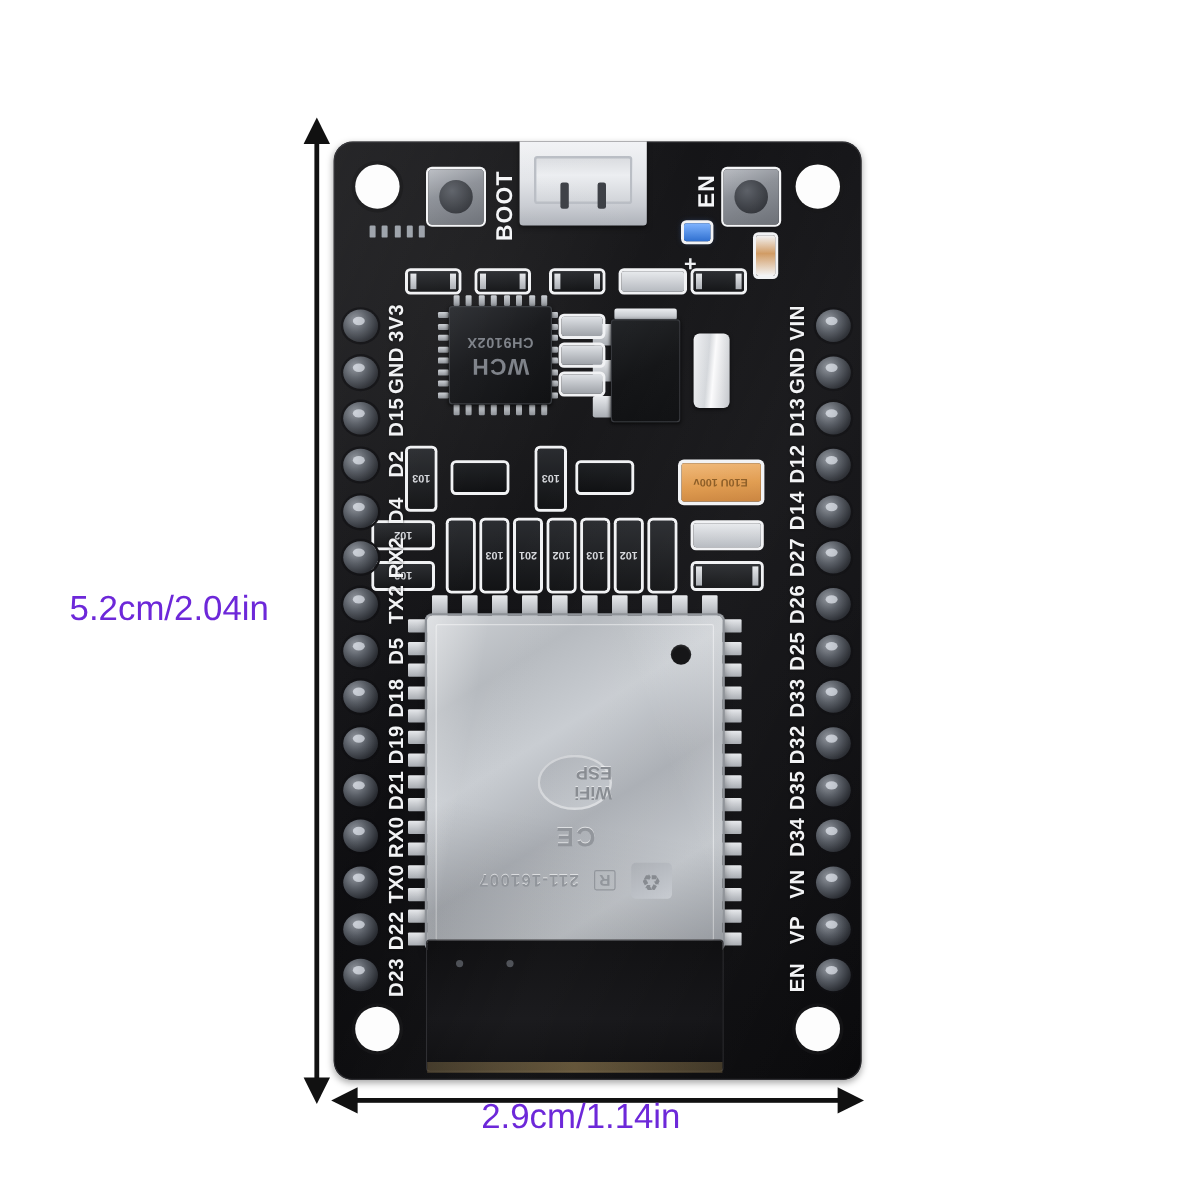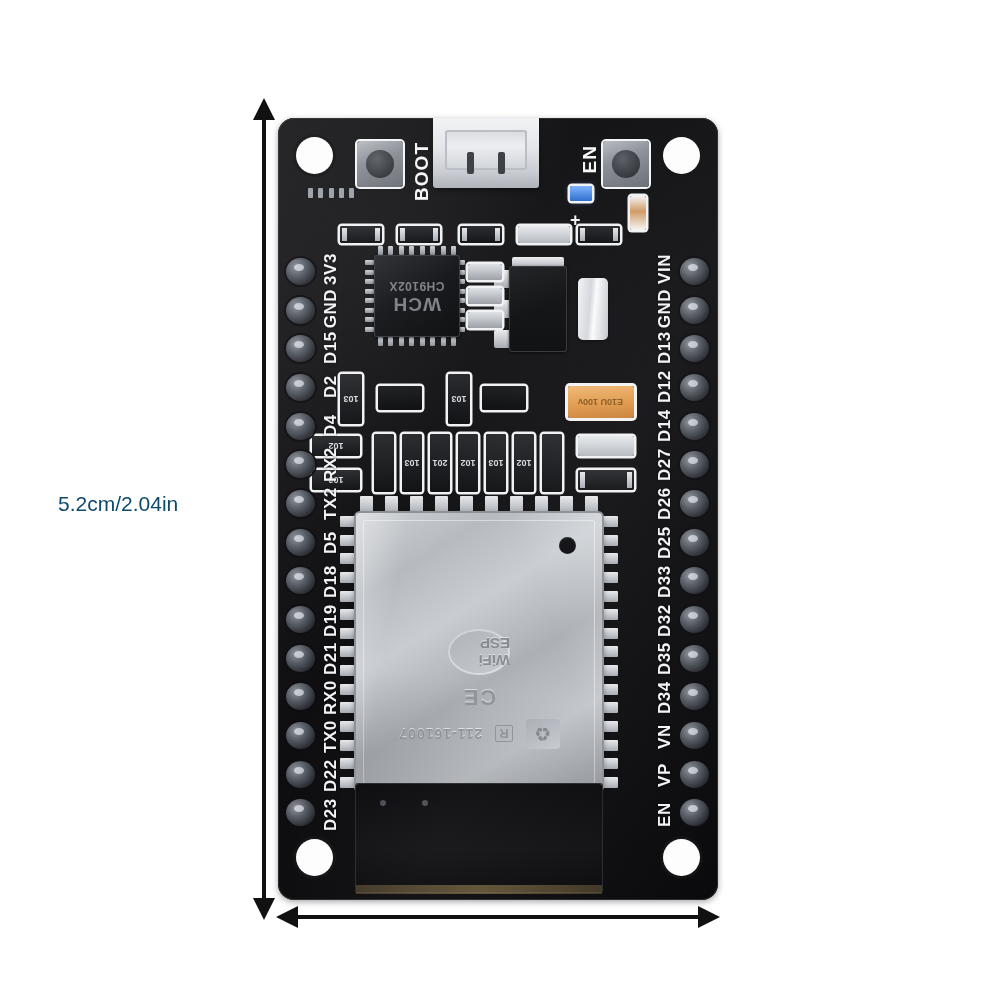--- a/index.html
+++ b/index.html
@@ -12,21 +12,21 @@
   }
   #stage{position:absolute;left:0;top:0;width:1000px;height:1000px;}
 
   
   .weight-label{
     position:absolute;right:24px;top:22px;
     font-size:62px;font-weight:bold;color:#111111;
     letter-spacing:-1px;line-height:1;
   }
   .dim-label{
-    position:absolute;font-size:21px;color:#0c4a6e;white-space:nowrap;
+    position:absolute;font-size:29px;color:#6d28d9;white-space:nowrap;
   }
   .dim-label.vert{left:58px;top:492px;}
   .dim-label.horz{left:401px;top:915px;}
 
   
   .arrow-v{position:absolute;left:262px;top:118px;width:4px;height:782px;background:#111;}
   .arrow-v:before,.arrow-v:after{
     content:"";position:absolute;left:-9px;width:0;height:0;
     border-left:11px solid transparent;border-right:11px solid transparent;
   }
@@ -280,20 +280,21 @@
 </style>
 </head>
 <body>
 
 <div id="stage">
 
 
   <div class="arrow-v"></div>
   <div class="arrow-h"></div>
   <div class="dim-label vert">5.2cm/2.04in</div>
+  <div class="dim-label horz">2.9cm/1.14in</div>
 
   <div class="pcb">
 
     <div class="hole tl"></div>
     <div class="hole tr"></div>
     <div class="hole bl"></div>
     <div class="hole br"></div>
 
     <div class="usb">
       <div class="usb-mouth">

